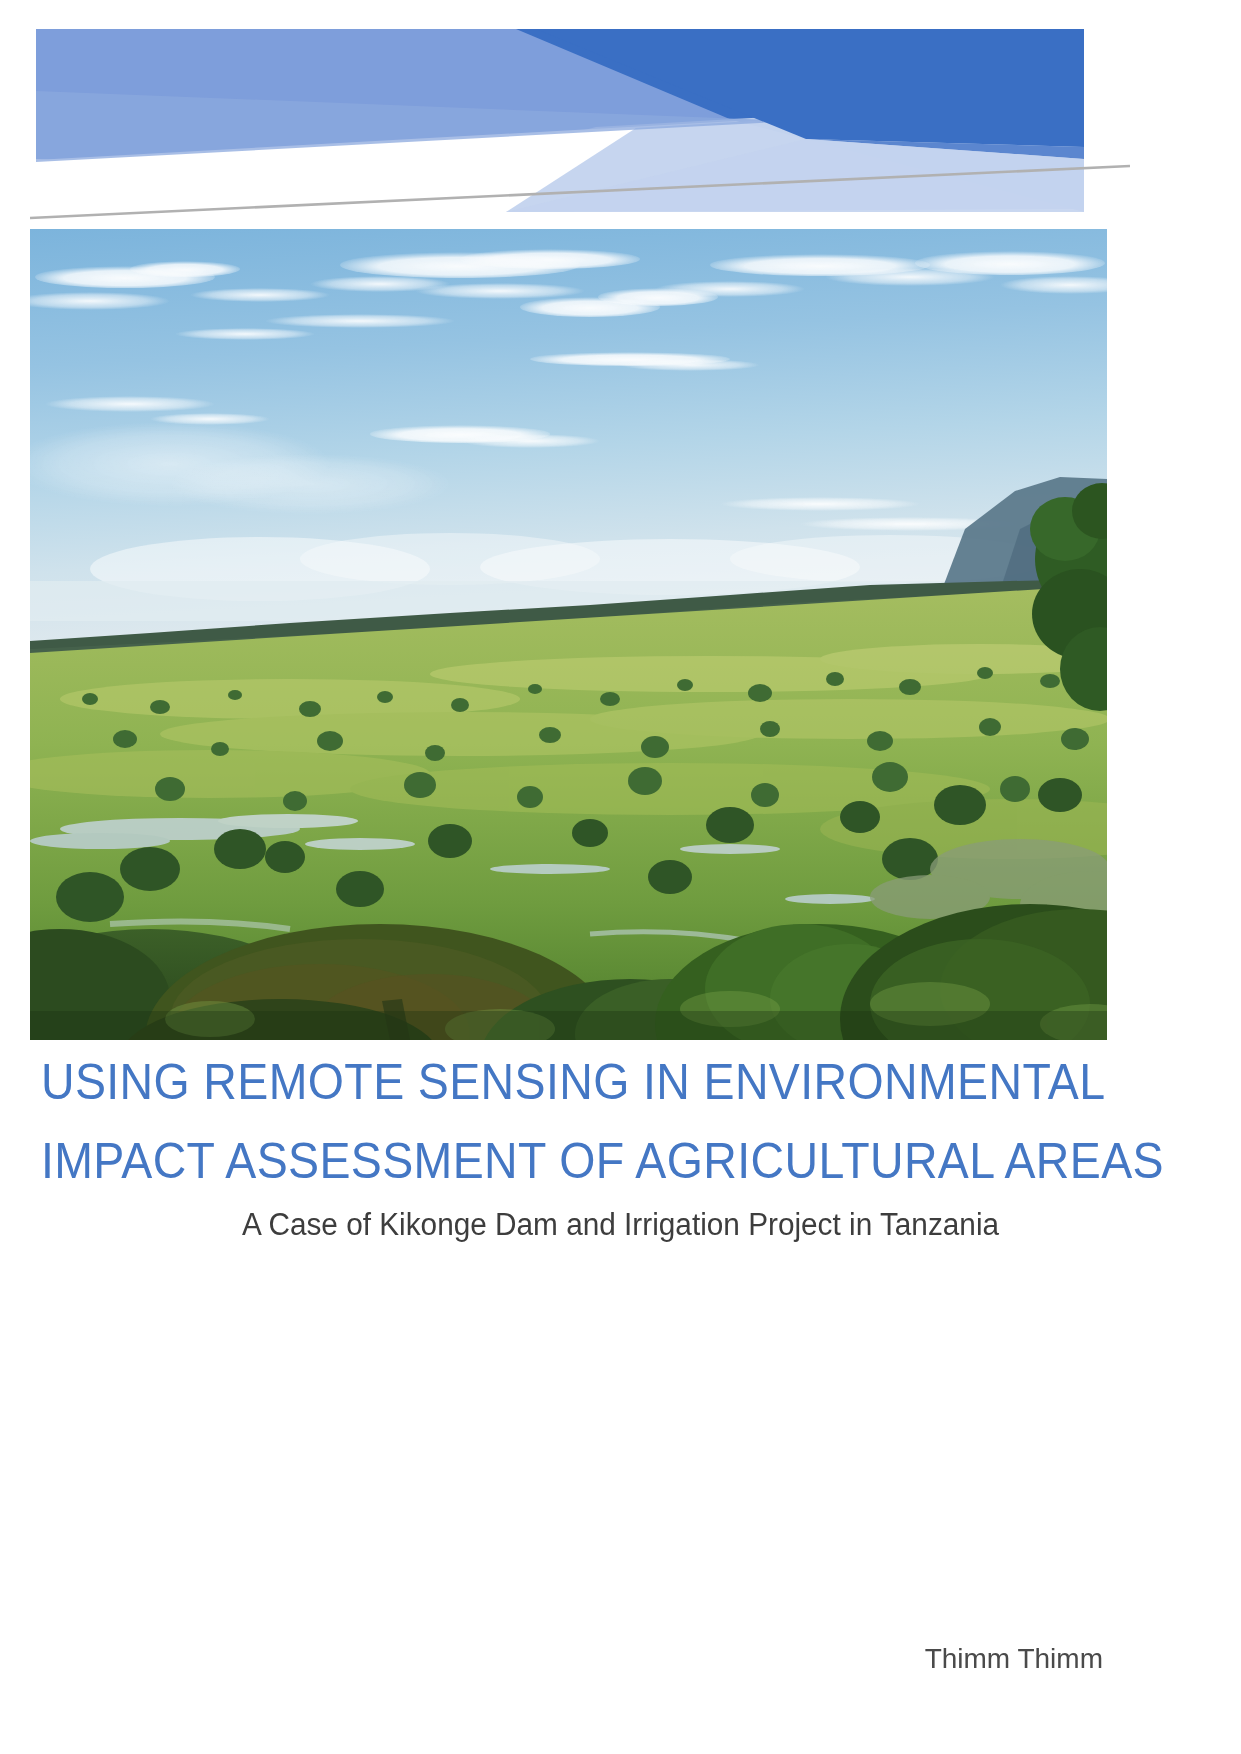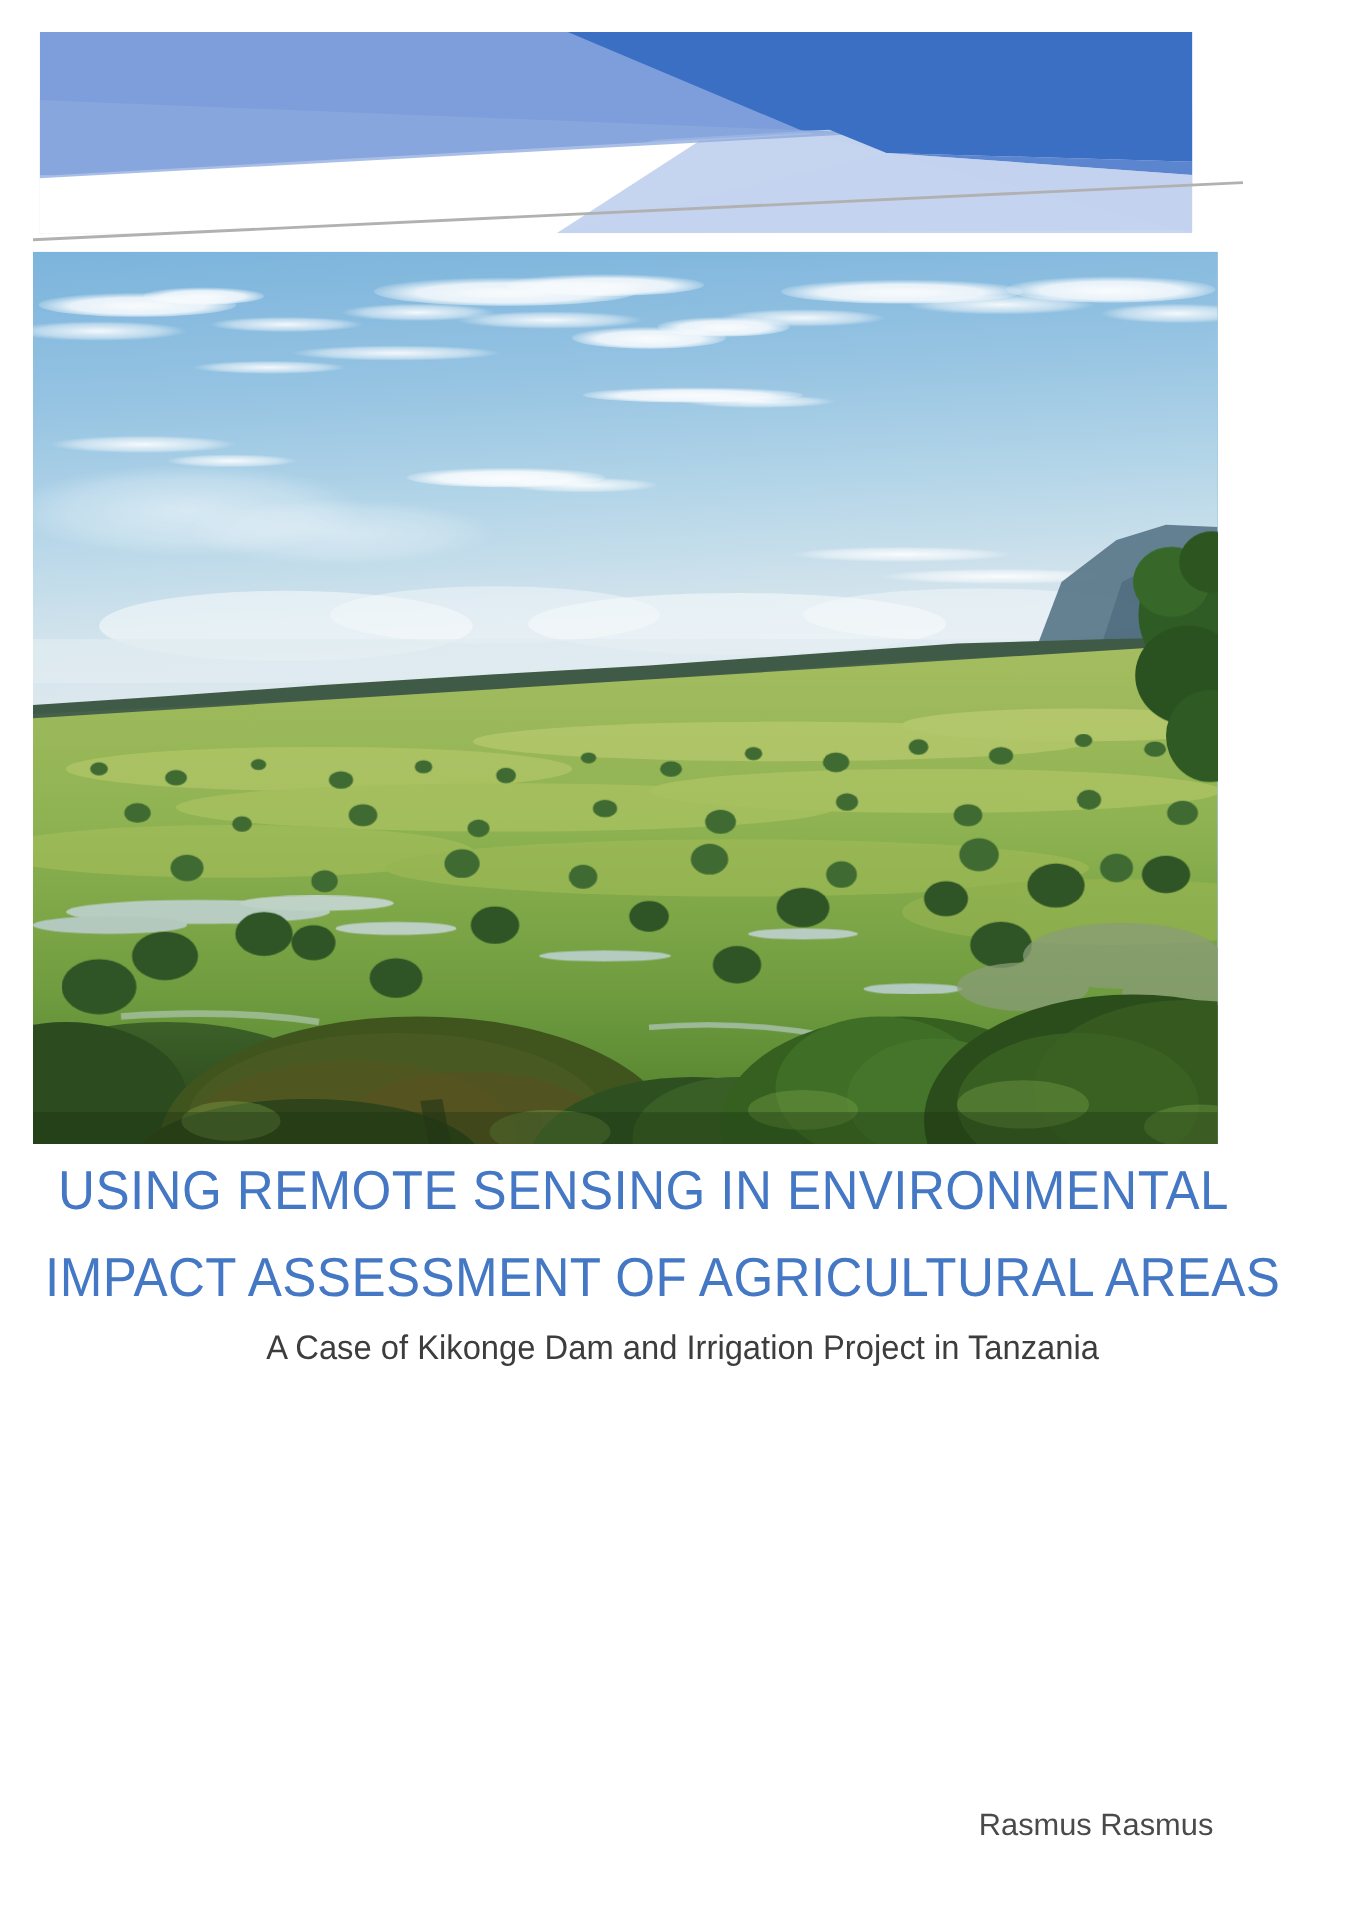--- a/index.html
+++ b/index.html
@@ -55,21 +55,20 @@
     background: #7fb2d8;
   }
   .photo-svg { display:block; width: 100%; height: 100%; }
 
   
   .title-block {
     position: absolute;
     left: 0;
     top: 1043px;
     width: 1170px;
-    text-align: center;
   }
   .title-line {
     color: #4477c4;
     font-family: "Liberation Sans", sans-serif;
     font-size: 50px;
     line-height: 79px;
     font-weight: 400;
     letter-spacing: 0.4px;
     transform: scaleX(0.93);
     transform-origin: center;
@@ -353,15 +352,15 @@
     </svg>
   </div>
 
   <div class="title-block">
     <div class="title-line">USING REMOTE SENSING IN ENVIRONMENTAL</div>
     <div class="title-line">IMPACT ASSESSMENT OF AGRICULTURAL AREAS</div>
   </div>
 
   <div class="subtitle">A Case of Kikonge Dam and Irrigation Project in Tanzania</div>
 
-  <div class="author">Rasmus Rasmus</div>
+  <div class="author">Thimm Thimm</div>
 
 </div>
 
 </body></html>

